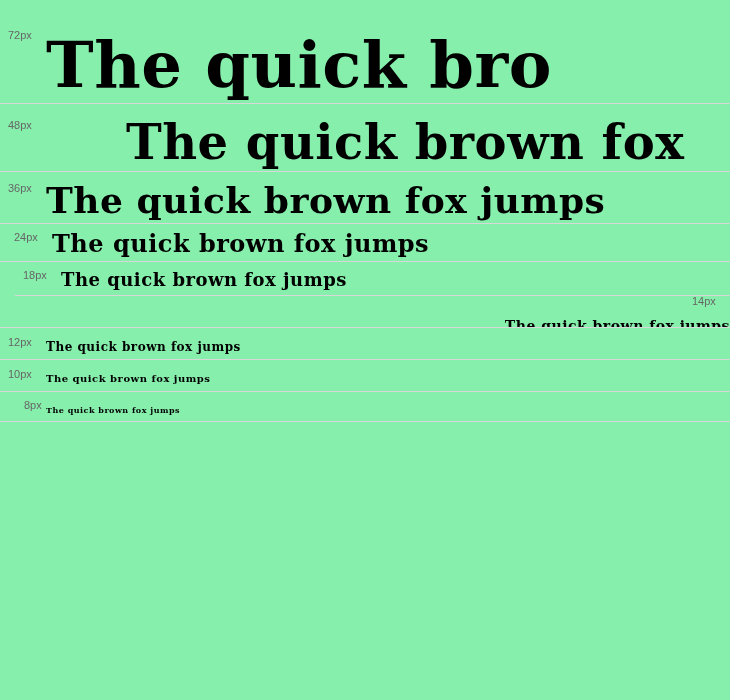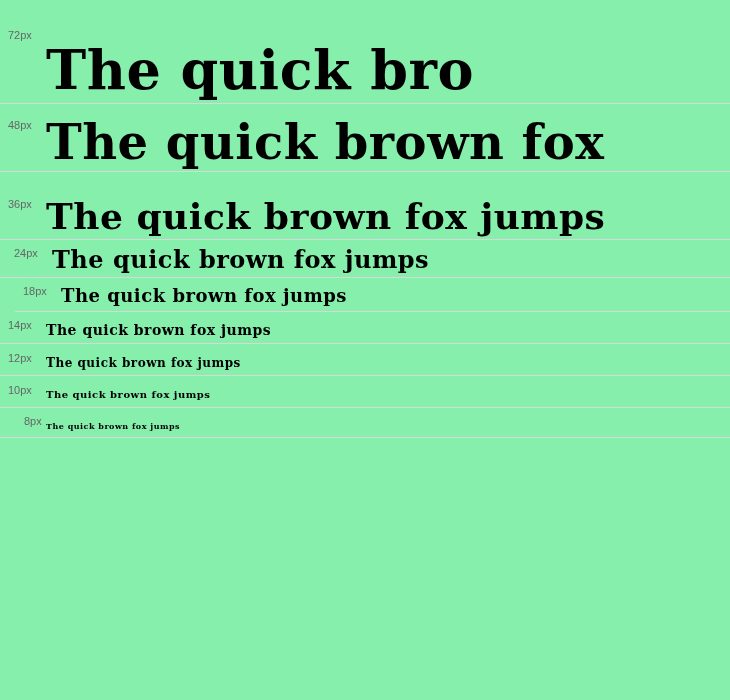--- a/index.html
+++ b/index.html
@@ -46,40 +46,40 @@
     overflow: hidden;
     color: #000000;
     font-family: "DejaVu Serif", serif;
     font-weight: bold;
     line-height: 1.0;
     letter-spacing: 0.5px;
     padding-bottom: 2px;
   }
   
   .r72 { height: 104px; }
-  .r72 .sample { font-size: 54px; padding-bottom: 6px; }
+  .r72 .sample { font-size: 64px; padding-bottom: 6px; }
   .r72 .size-label { padding-bottom: 62px; }
 
-  .r48 { height: 68px; }
-  .r48 .sample { font-size: 48px; padding-bottom: 5px; }
+  .r48 { height: 68px; gap: 40px; }
+  .r48 .sample { font-size: 48px; padding-bottom: 5px; margin-left: 40px; }
   .r48 .size-label { padding-bottom: 40px; }
 
-  .r36 { height: 52px; margin-top: 16px; }
+  .r36 { height: 52px; }
   .r36 .sample { font-size: 36px; padding-bottom: 5px; }
   .r36 .size-label { padding-bottom: 29px; }
 
   .r24 { height: 38px; padding-left: 6px; }
   .r24 .sample { font-size: 24px; padding-bottom: 5px; }
   .r24 .size-label { padding-bottom: 18px; }
 
   .r18 { height: 34px; margin-left: 15px; }
   .r18 .sample { font-size: 18px; padding-bottom: 6px; }
   .r18 .size-label { padding-bottom: 14px; }
 
-  .r14 { height: 32px; }
+  .r14 { height: 32px; flex-direction: column; }
   .r14 .sample { font-size: 14px; padding-bottom: 6px; }
   .r14 .size-label { padding-bottom: 12px; }
 
   .r12 { height: 32px; }
   .r12 .sample { font-size: 12px; padding-bottom: 6px; }
   .r12 .size-label { padding-bottom: 11px; }
 
   .r10 { height: 32px; }
   .r10 .sample { font-size: 10px; padding-bottom: 7px; }
   .r10 .size-label { padding-bottom: 11px; }

